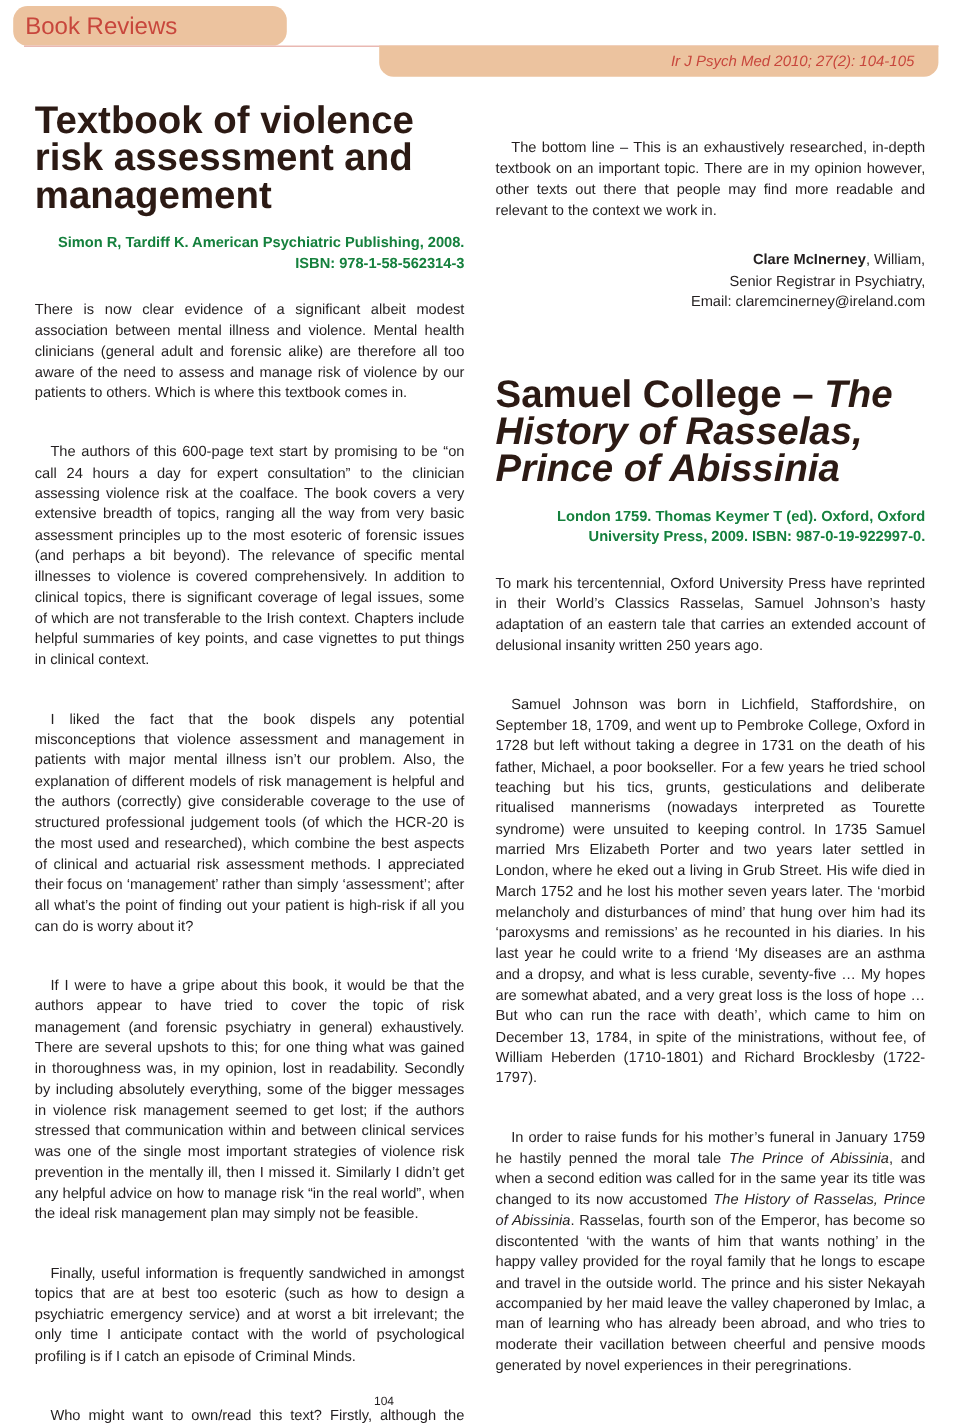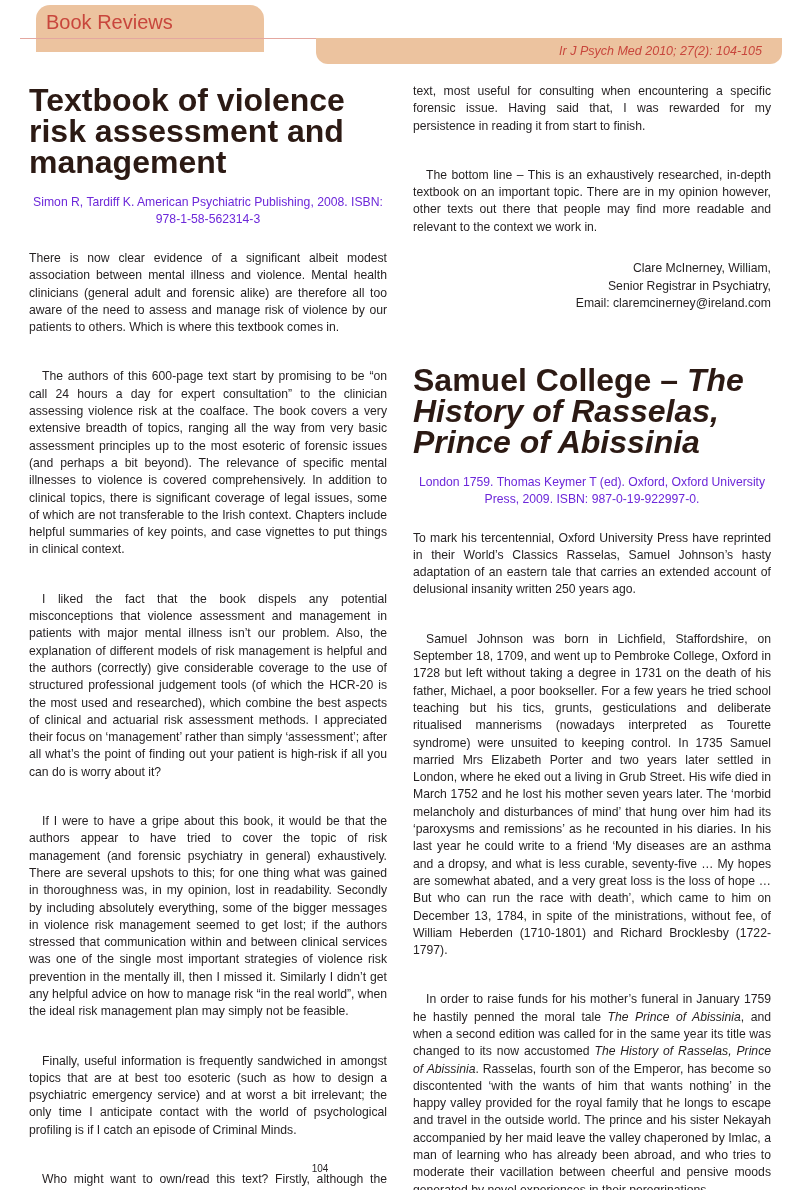--- a/index.html
+++ b/index.html
@@ -1,47 +1,47 @@
 <!DOCTYPE html>
 <html><head>
 <meta charset="utf-8">
 <style>
   html, body { margin: 0; padding: 0; background: #ffffff; }
   body { width: 800px; height: 1190px; position: relative; overflow: hidden;
          font-family: "Liberation Sans", sans-serif; color: #231f20; }
 
   .header-tab-left {
-    position: absolute; left: 36px; top: 5px; width: 228px; height: 47px;
-    background: #ecc39f; border-top-left-radius: 14px; border-top-right-radius: 14px;
+    position: absolute; left: 11px; top: 5px; width: 228px; height: 33px;
+    background: #ecc39f; border-top-left-radius: 14px; border-top-right-radius: 14px; border-radius: 12px;
   }
   .header-tab-left span {
     position: absolute; left: 10px; top: 6px; font-size: 20px; color: #c8463c;
   }
   .header-line {
     position: absolute; left: 20px; top: 38px; width: 762px; height: 1px; background: #e4a7a0;
   }
   .header-tab-right {
     position: absolute; left: 316px; top: 38px; width: 466px; height: 26px;
     background: #ecc39f; border-bottom-left-radius: 12px; border-bottom-right-radius: 12px;
   }
   .header-tab-right span {
     position: absolute; right: 20px; top: 6px; font-size: 12.5px; font-style: italic; color: #c8463c;
   }
 
   .col { position: absolute; width: 358px; font-size: 12.2px; line-height: 17.3px; text-align: justify; }
   .col-left { left: 29px; top: 85px; }
   .col-right { left: 413px; top: 83px; }
 
   .title { font-size: 32px; line-height: 31px; font-weight: bold; color: #2c1a14; margin: 0 0 16px 0; text-align: left; }
-  .meta { font-size: 12.2px; line-height: 17px; font-weight: normal; color: #6d28d9; margin: 0 0 22px 0; text-align: center; }
+  .meta { font-size: 12.2px; line-height: 17px; font-weight: bold; color: #15803d; margin: 0 0 22px 0; text-align: right; }
   p { margin: 0; }
   p.indent { text-indent: 13px; margin-top: 32px; }
 
   .signature { text-align: right; margin-top: 24px; line-height: 17.5px; }
-  .signature b { font-weight: normal; margin-left: 40px; }
+  .signature b { font-weight: bold; margin-left: 40px; }
 
   .second-title { margin-top: 52px; }
 
   .page-number { position: absolute; left: 0; width: 640px; top: 1163px; text-align: center; font-size: 10px; color: #231f20; }
   i { font-style: italic; }
 </style>
 </head>
 <body>
 
 <div class="header-tab-left">
@@ -57,21 +57,20 @@
   <div class="meta">Simon R, Tardiff K. American Psychiatric Publishing, 2008. ISBN: 978-1-58-562314-3</div>
   <p>There is now clear evidence of a significant albeit modest association between mental illness and violence. Mental health clinicians (general adult and forensic alike) are therefore all too aware of the need to assess and manage risk of violence by our patients to others. Which is where this textbook comes in.</p>
   <p class="indent">The authors of this 600-page text start by promising to be “on call 24 hours a day for expert consultation” to the clinician assessing violence risk at the coalface. The book covers a very extensive breadth of topics, ranging all the way from very basic assessment principles up to the most esoteric of forensic issues (and perhaps a bit beyond). The relevance of specific mental illnesses to violence is covered comprehensively. In addition to clinical topics, there is significant coverage of legal issues, some of which are not transferable to the Irish context. Chapters include helpful summaries of key points, and case vignettes to put things in clinical context.</p>
   <p class="indent">I liked the fact that the book dispels any potential misconceptions that violence assessment and management in patients with major mental illness isn’t our problem. Also, the explanation of different models of risk management is helpful and the authors (correctly) give considerable coverage to the use of structured professional judgement tools (of which the HCR-20 is the most used and researched), which combine the best aspects of clinical and actuarial risk assessment methods. I appreciated their focus on ‘management’ rather than simply ‘assessment’; after all what’s the point of finding out your patient is high-risk if all you can do is worry about it?</p>
   <p class="indent">If I were to have a gripe about this book, it would be that the authors appear to have tried to cover the topic of risk management (and forensic psychiatry in general) exhaustively. There are several upshots to this; for one thing what was gained in thoroughness was, in my opinion, lost in readability. Secondly by including absolutely everything, some of the bigger messages in violence risk management seemed to get lost; if the authors stressed that communication within and between clinical services was one of the single most important strategies of violence risk prevention in the mentally ill, then I missed it. Similarly I didn’t get any helpful advice on how to manage risk “in the real world”, when the ideal risk management plan may simply not be feasible.</p>
   <p class="indent">Finally, useful information is frequently sandwiched in amongst topics that are at best too esoteric (such as how to design a psychiatric emergency service) and at worst a bit irrelevant; the only time I anticipate contact with the world of psychological profiling is if I catch an episode of Criminal Minds.</p>
   <p class="indent" style="height:52px; overflow:hidden;">Who might want to own/read this text? Firstly, although the book starts from the very basic, it’s not an introduction to violence risk management for the novice. This is a reference</p>
 </div>
 
 <div class="col col-right">
-  <p>text, most useful for consulting when encountering a specific forensic issue. Having said that, I was rewarded for my persistence in reading it from start to finish.</p>
   <p class="indent">The bottom line – This is an exhaustively researched, in-depth textbook on an important topic. There are in my opinion however, other texts out there that people may find more readable and relevant to the context we work in.</p>
 
   <div class="signature">
     <div><b>Clare McInerney</b><span>, William,</span></div>
     <div>Senior Registrar in Psychiatry,</div>
     <div>Email: claremcinerney@ireland.com</div>
   </div>
 
   <h1 class="title second-title"><span>Samuel College – </span><i>The History of Rasselas, Prince of Abissinia</i></h1>
   <div class="meta">London 1759. Thomas Keymer T (ed). Oxford, Oxford University Press, 2009. ISBN: 987-0-19-922997-0.</div>

